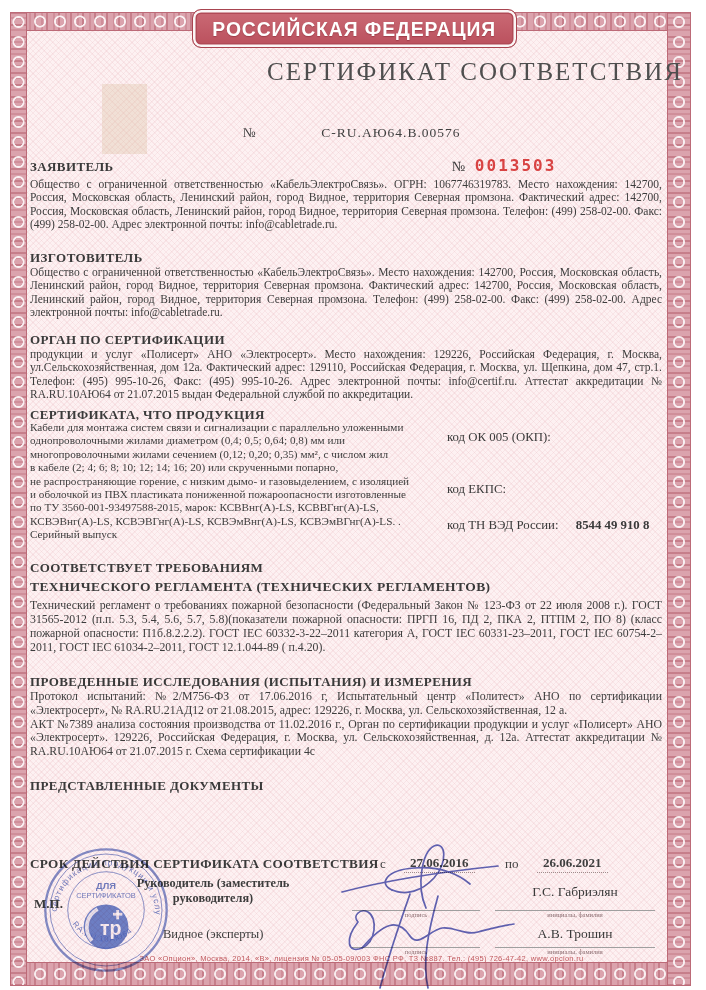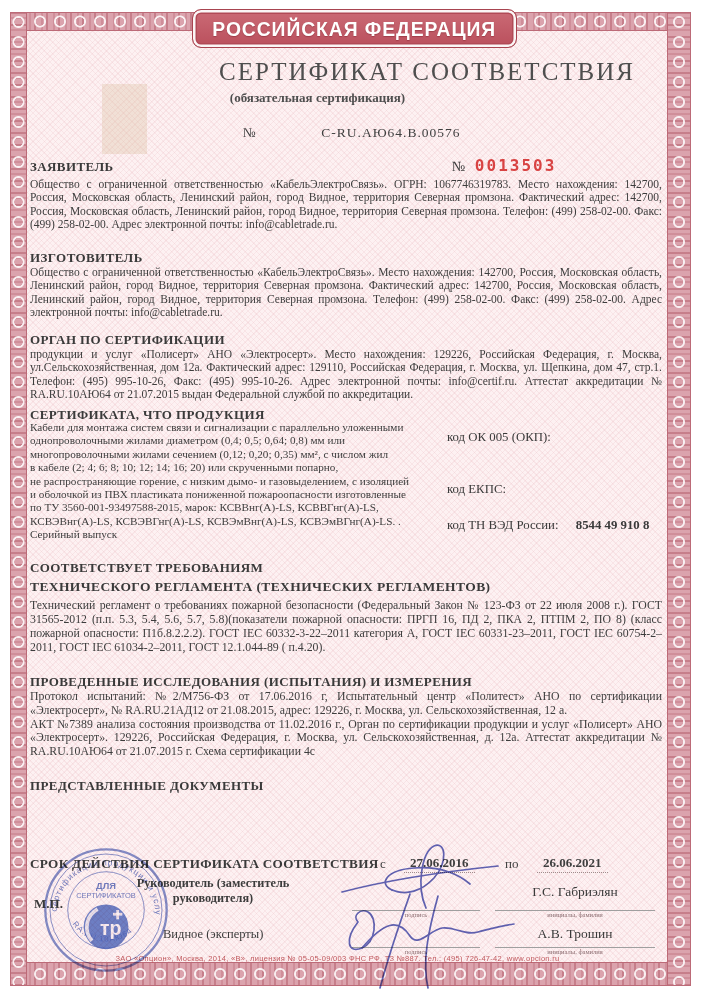--- a/index.html
+++ b/index.html
@@ -21,21 +21,21 @@
   .band-left{left:10px;top:12px;width:17px;bottom:4px;}
   .band-right{left:667px;top:12px;width:24px;bottom:4px;}
 
   
   .paper{position:absolute;left:27px;top:31px;right:39px;bottom:28px;background-color:#fdf1f2;
      background-image:
        repeating-linear-gradient(45deg, rgba(233,183,190,.22) 0 1px, rgba(0,0,0,0) 1px 4px),
        repeating-linear-gradient(-45deg, rgba(233,183,190,.22) 0 1px, rgba(0,0,0,0) 1px 4px);}
   .watermark{position:absolute;left:75px;top:53px;width:45px;height:70px;background:rgba(216,186,148,.30);}
 
-  .content{position:absolute;left:0;top:0;width:635px;height:990px;}
+  .content{position:absolute;left:0;top:0;width:635px;height:990px;padding-left:48px;}
 
   
   .banner{position:absolute;left:192px;top:9px;width:323px;height:37px;border-radius:9px;
       background:linear-gradient(#cb6b76,#ba4f5c);border:1px solid #a84450;
       box-shadow:inset 0 0 0 2.5px rgba(255,255,255,.95), inset 0 0 0 4px #b14a57;
       display:flex;align-items:center;justify-content:center;}
   .banner span{color:#fff;font-family:"Liberation Sans","DejaVu Sans",sans-serif;font-weight:bold;
       font-size:21px;letter-spacing:1px;transform:scaleX(.92);white-space:nowrap;text-shadow:0 1px 1px rgba(130,40,50,.5);}
   .title{position:absolute;left:0;right:0;top:58px;text-align:right;font-size:25px;letter-spacing:2px;color:#4e4e4e;}
   .subtitle{position:absolute;left:0;right:0;top:90px;text-align:center;font-size:13px;font-weight:bold;color:#4e4e4e;}
@@ -80,21 +80,20 @@
   <div class="paper">
     <div class="watermark"></div>
   </div>
 
   <div class="content">
 
     <div class="banner">
       <span>РОССИЙСКАЯ ФЕДЕРАЦИЯ</span>
     </div>
     <div class="title">СЕРТИФИКАТ СООТВЕТСТВИЯ</div>
-    <div class="subtitle">(обязательная сертификация)</div>
     <div class="numrow">
       <span>№</span>
       <span class="val">C-RU.АЮ64.В.00576</span>
     </div>
 
     <div class="h1" style="top:159px;">ЗАЯВИТЕЛЬ</div>
     <div class="serial">
       <span>№</span>
       <span class="digits">0013503</span>
     </div>

